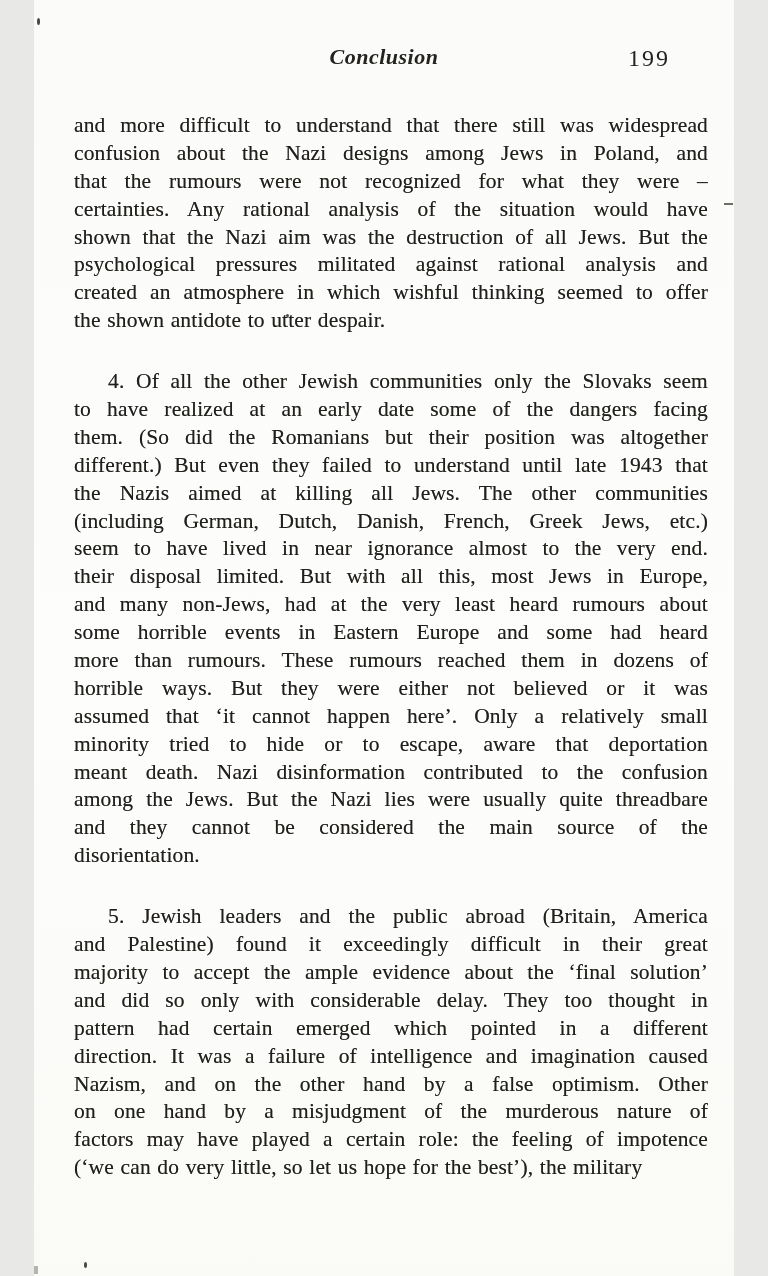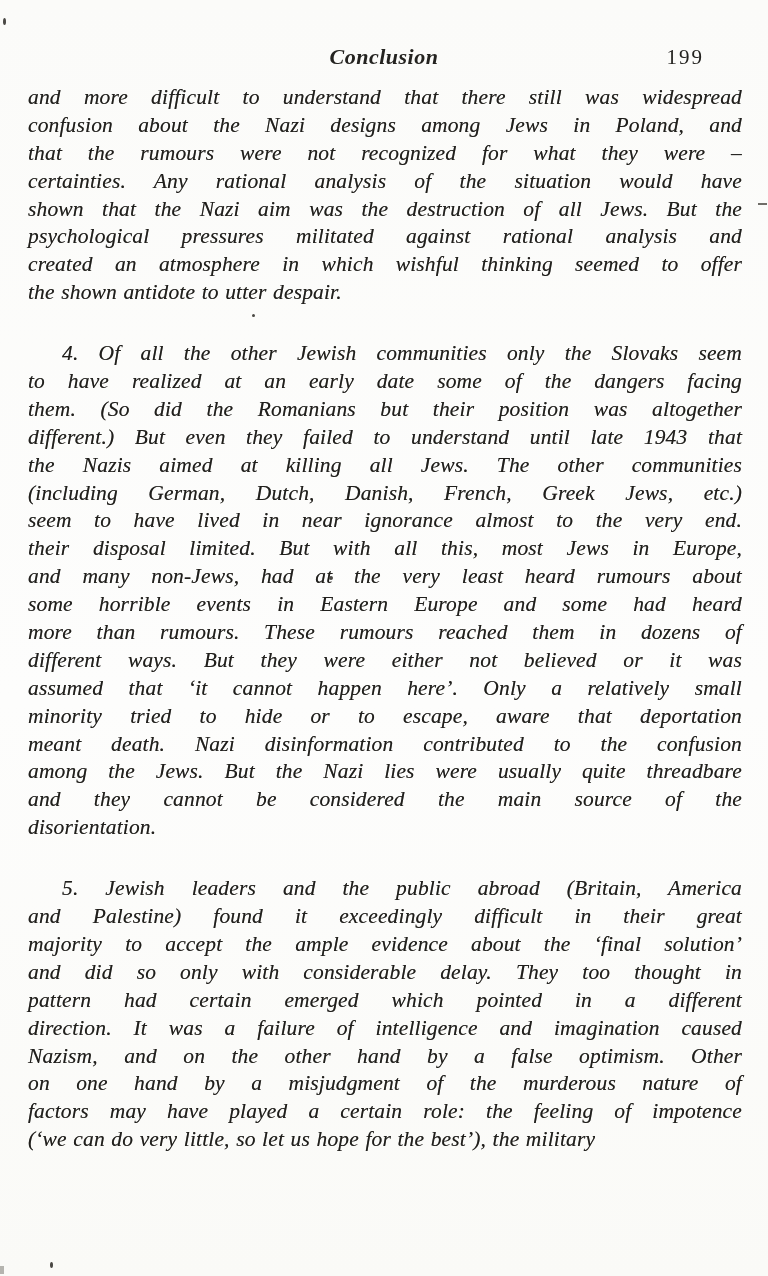--- a/index.html
+++ b/index.html
@@ -2,21 +2,21 @@
 <html><head>
 <meta charset="utf-8">
 <style>
   html, body {
     margin: 0;
     padding: 0;
     background: #e8e8e6;
   }
   .page {
     position: relative;
-    width: 768px;
+    width: 700px;
     height: 1276px;
     margin: 0 auto;
     background: linear-gradient(180deg, #fbfbf9 0%, #fdfdfc 55%, #fafaf7 100%);
     overflow: hidden;
     font-family: "Liberation Serif", "DejaVu Serif", serif;
     color: #1e1d1b;
   }
   .running-head {
     position: relative;
     margin-top: 44px;
@@ -30,29 +30,28 @@
     font-style: italic;
     font-weight: bold;
     font-size: 22px;
     letter-spacing: 0.5px;
     color: #242320;
   }
   .page-number {
     position: absolute;
     right: 64px;
     top: 1px;
-    font-size: 21px;
+    font-size: 24px;
     letter-spacing: 2px;
     color: #242320;
   }
   .text-block {
     position: relative;
-    margin-top: 10px;
-    padding: 0 26px 0 28px;
-    font-style: italic;
+    margin-top: 38px;
+    padding: 0 26px 0 40px;
   }
   .paragraph {
     margin: 0;
   }
   .paragraph.indented {
     margin-top: 33px;
   }
   .line {
     font-size: 21.5px;
     line-height: 27.9px;
@@ -107,21 +106,21 @@
         <div class="line">to have realized at an early date some of the dangers facing</div>
         <div class="line">them. (So did the Romanians but their position was altogether</div>
         <div class="line">different.) But even they failed to understand until late 1943 that</div>
         <div class="line">the Nazis aimed at killing all Jews. The other communities</div>
         <div class="line">(including German, Dutch, Danish, French, Greek Jews, etc.)</div>
         <div class="line">seem to have lived in near ignorance almost to the very end.</div>
         <div class="line">their disposal limited. But with all this, most Jews in Europe,</div>
         <div class="line">and many non-Jews, had at the very least heard rumours about</div>
         <div class="line">some horrible events in Eastern Europe and some had heard</div>
         <div class="line">more than rumours. These rumours reached them in dozens of</div>
-        <div class="line">different ways. But they were either not believed or it was</div>
+        <div class="line">horrible ways. But they were either not believed or it was</div>
         <div class="line">assumed that ‘it cannot happen here’. Only a relatively small</div>
         <div class="line">minority tried to hide or to escape, aware that deportation</div>
         <div class="line">meant death. Nazi disinformation contributed to the confusion</div>
         <div class="line">among the Jews. But the Nazi lies were usually quite threadbare</div>
         <div class="line">and they cannot be considered the main source of the</div>
         <div class="line last">disorientation.</div>
       </div>
       <div class="paragraph indented">
         <div class="line first-indent">5. Jewish leaders and the public abroad (Britain, America</div>
         <div class="line">and Palestine) found it exceedingly difficult in their great</div>

